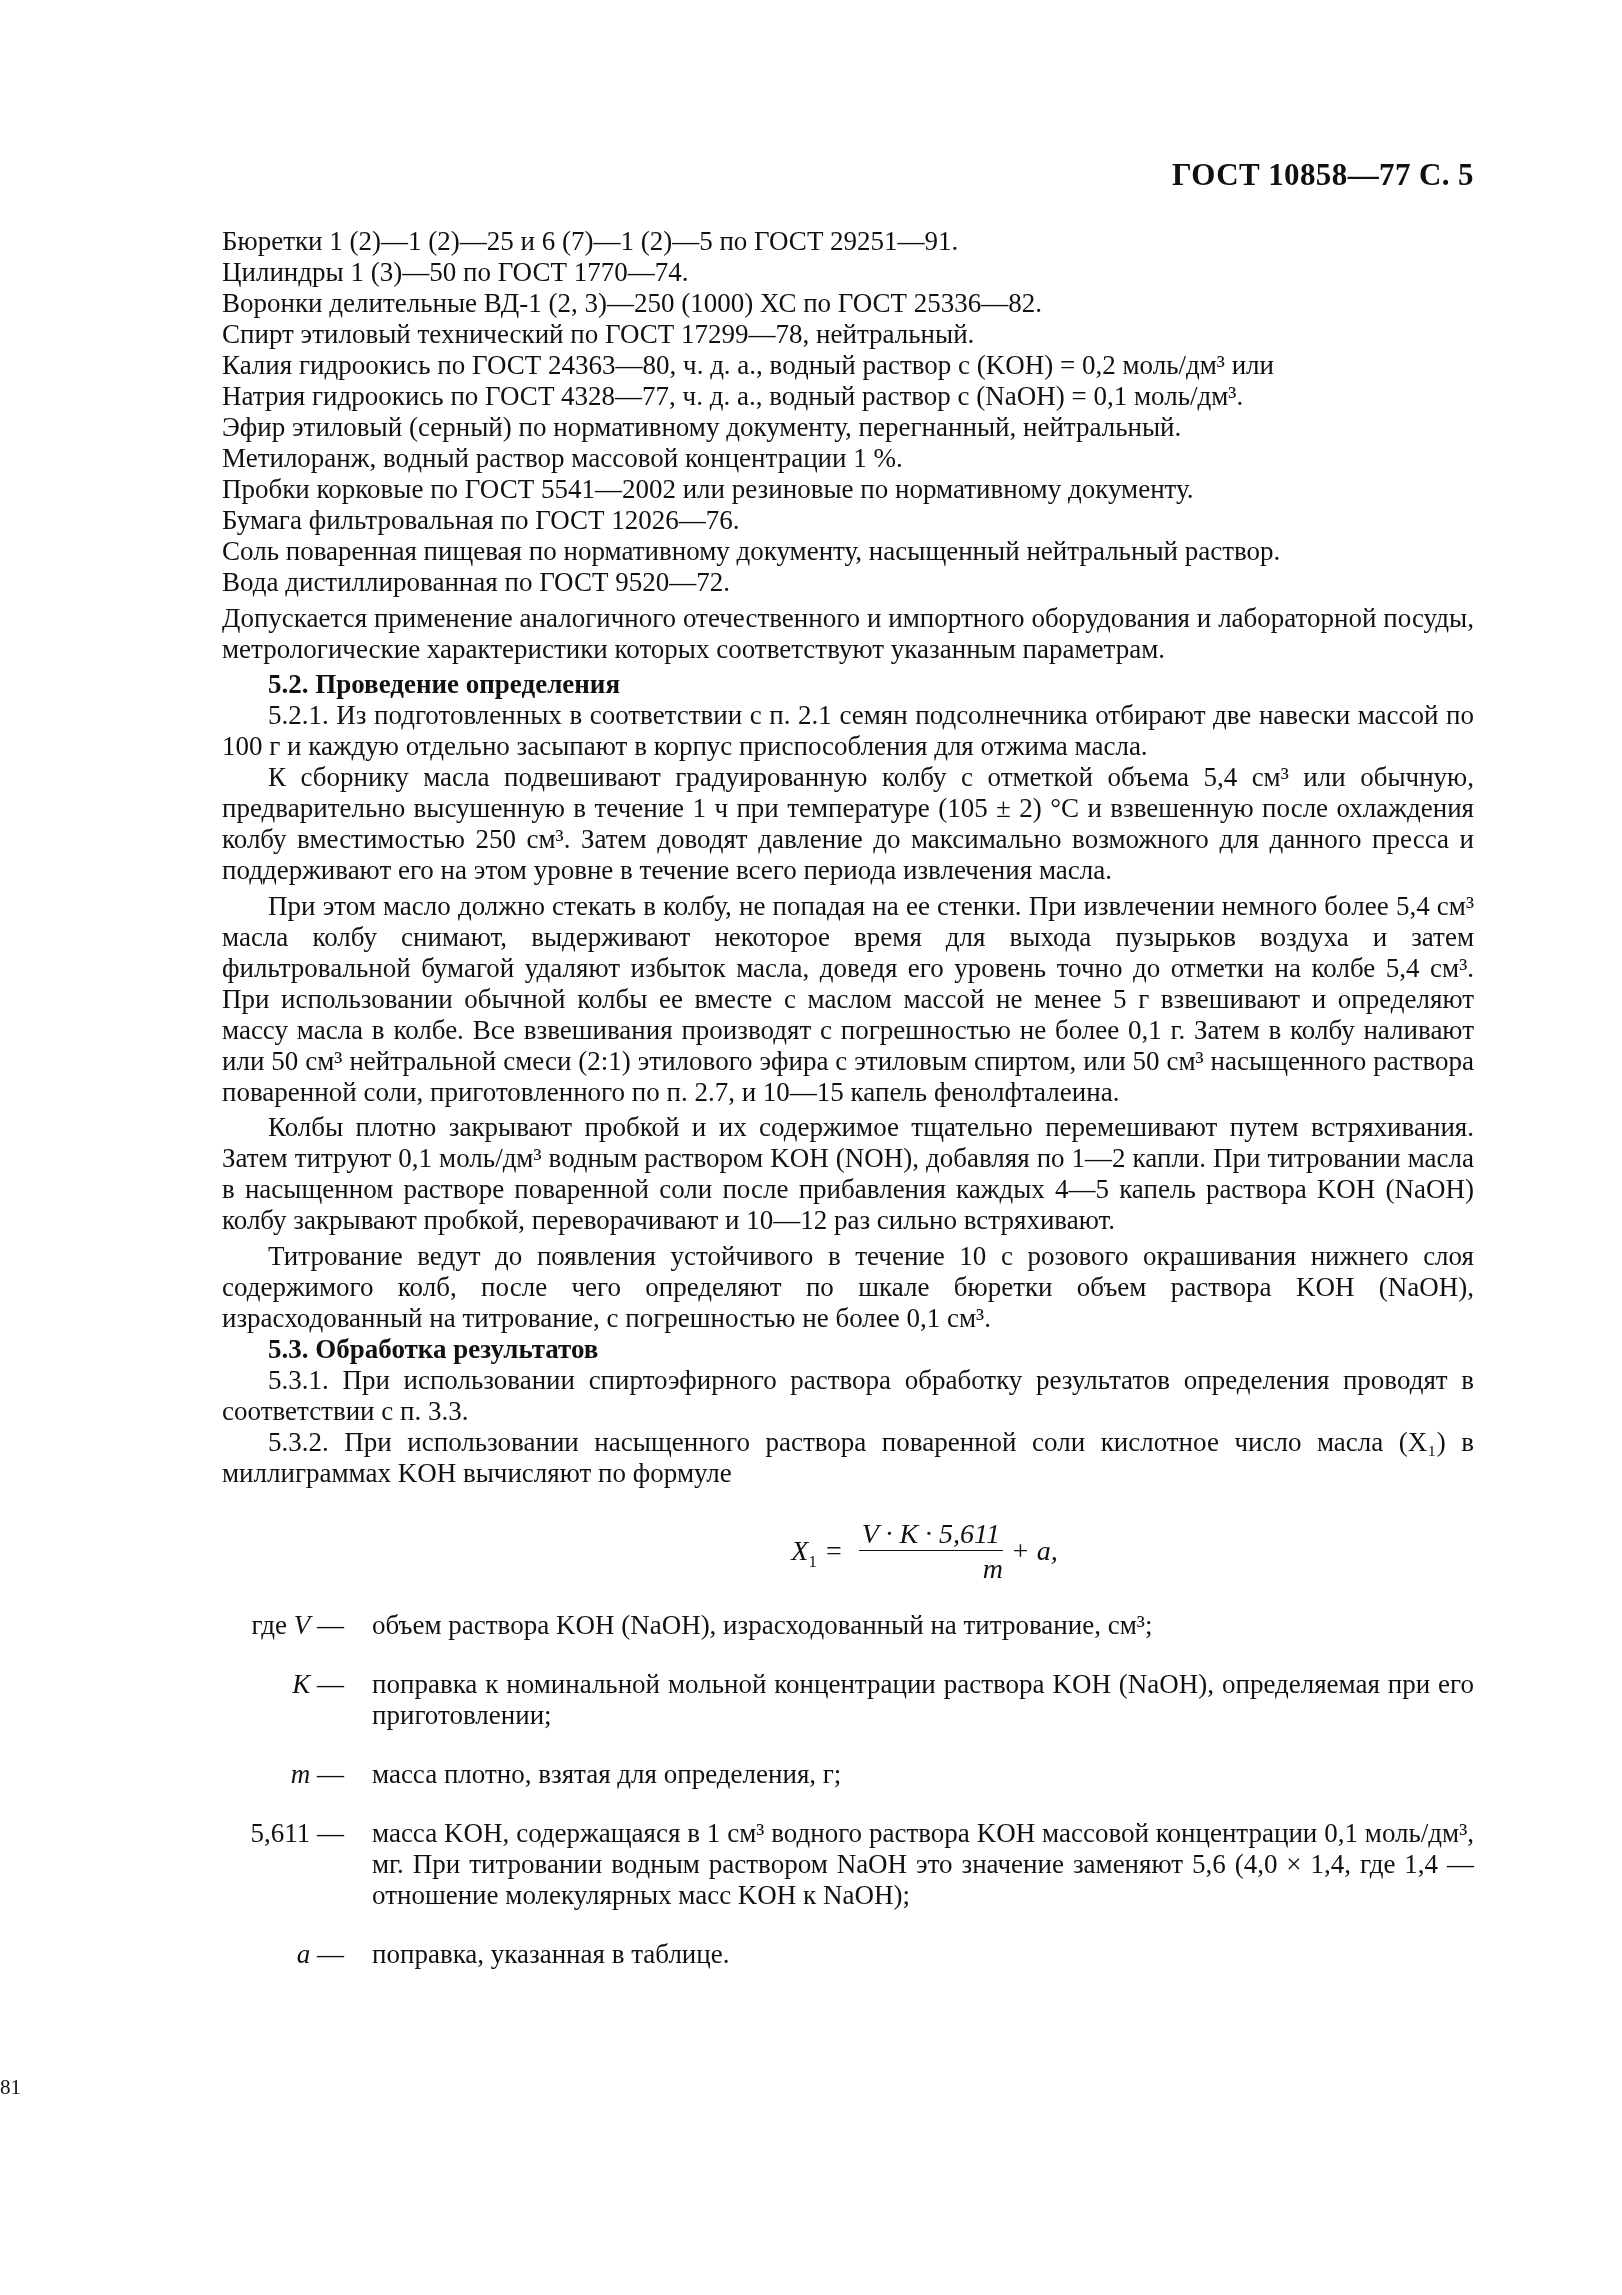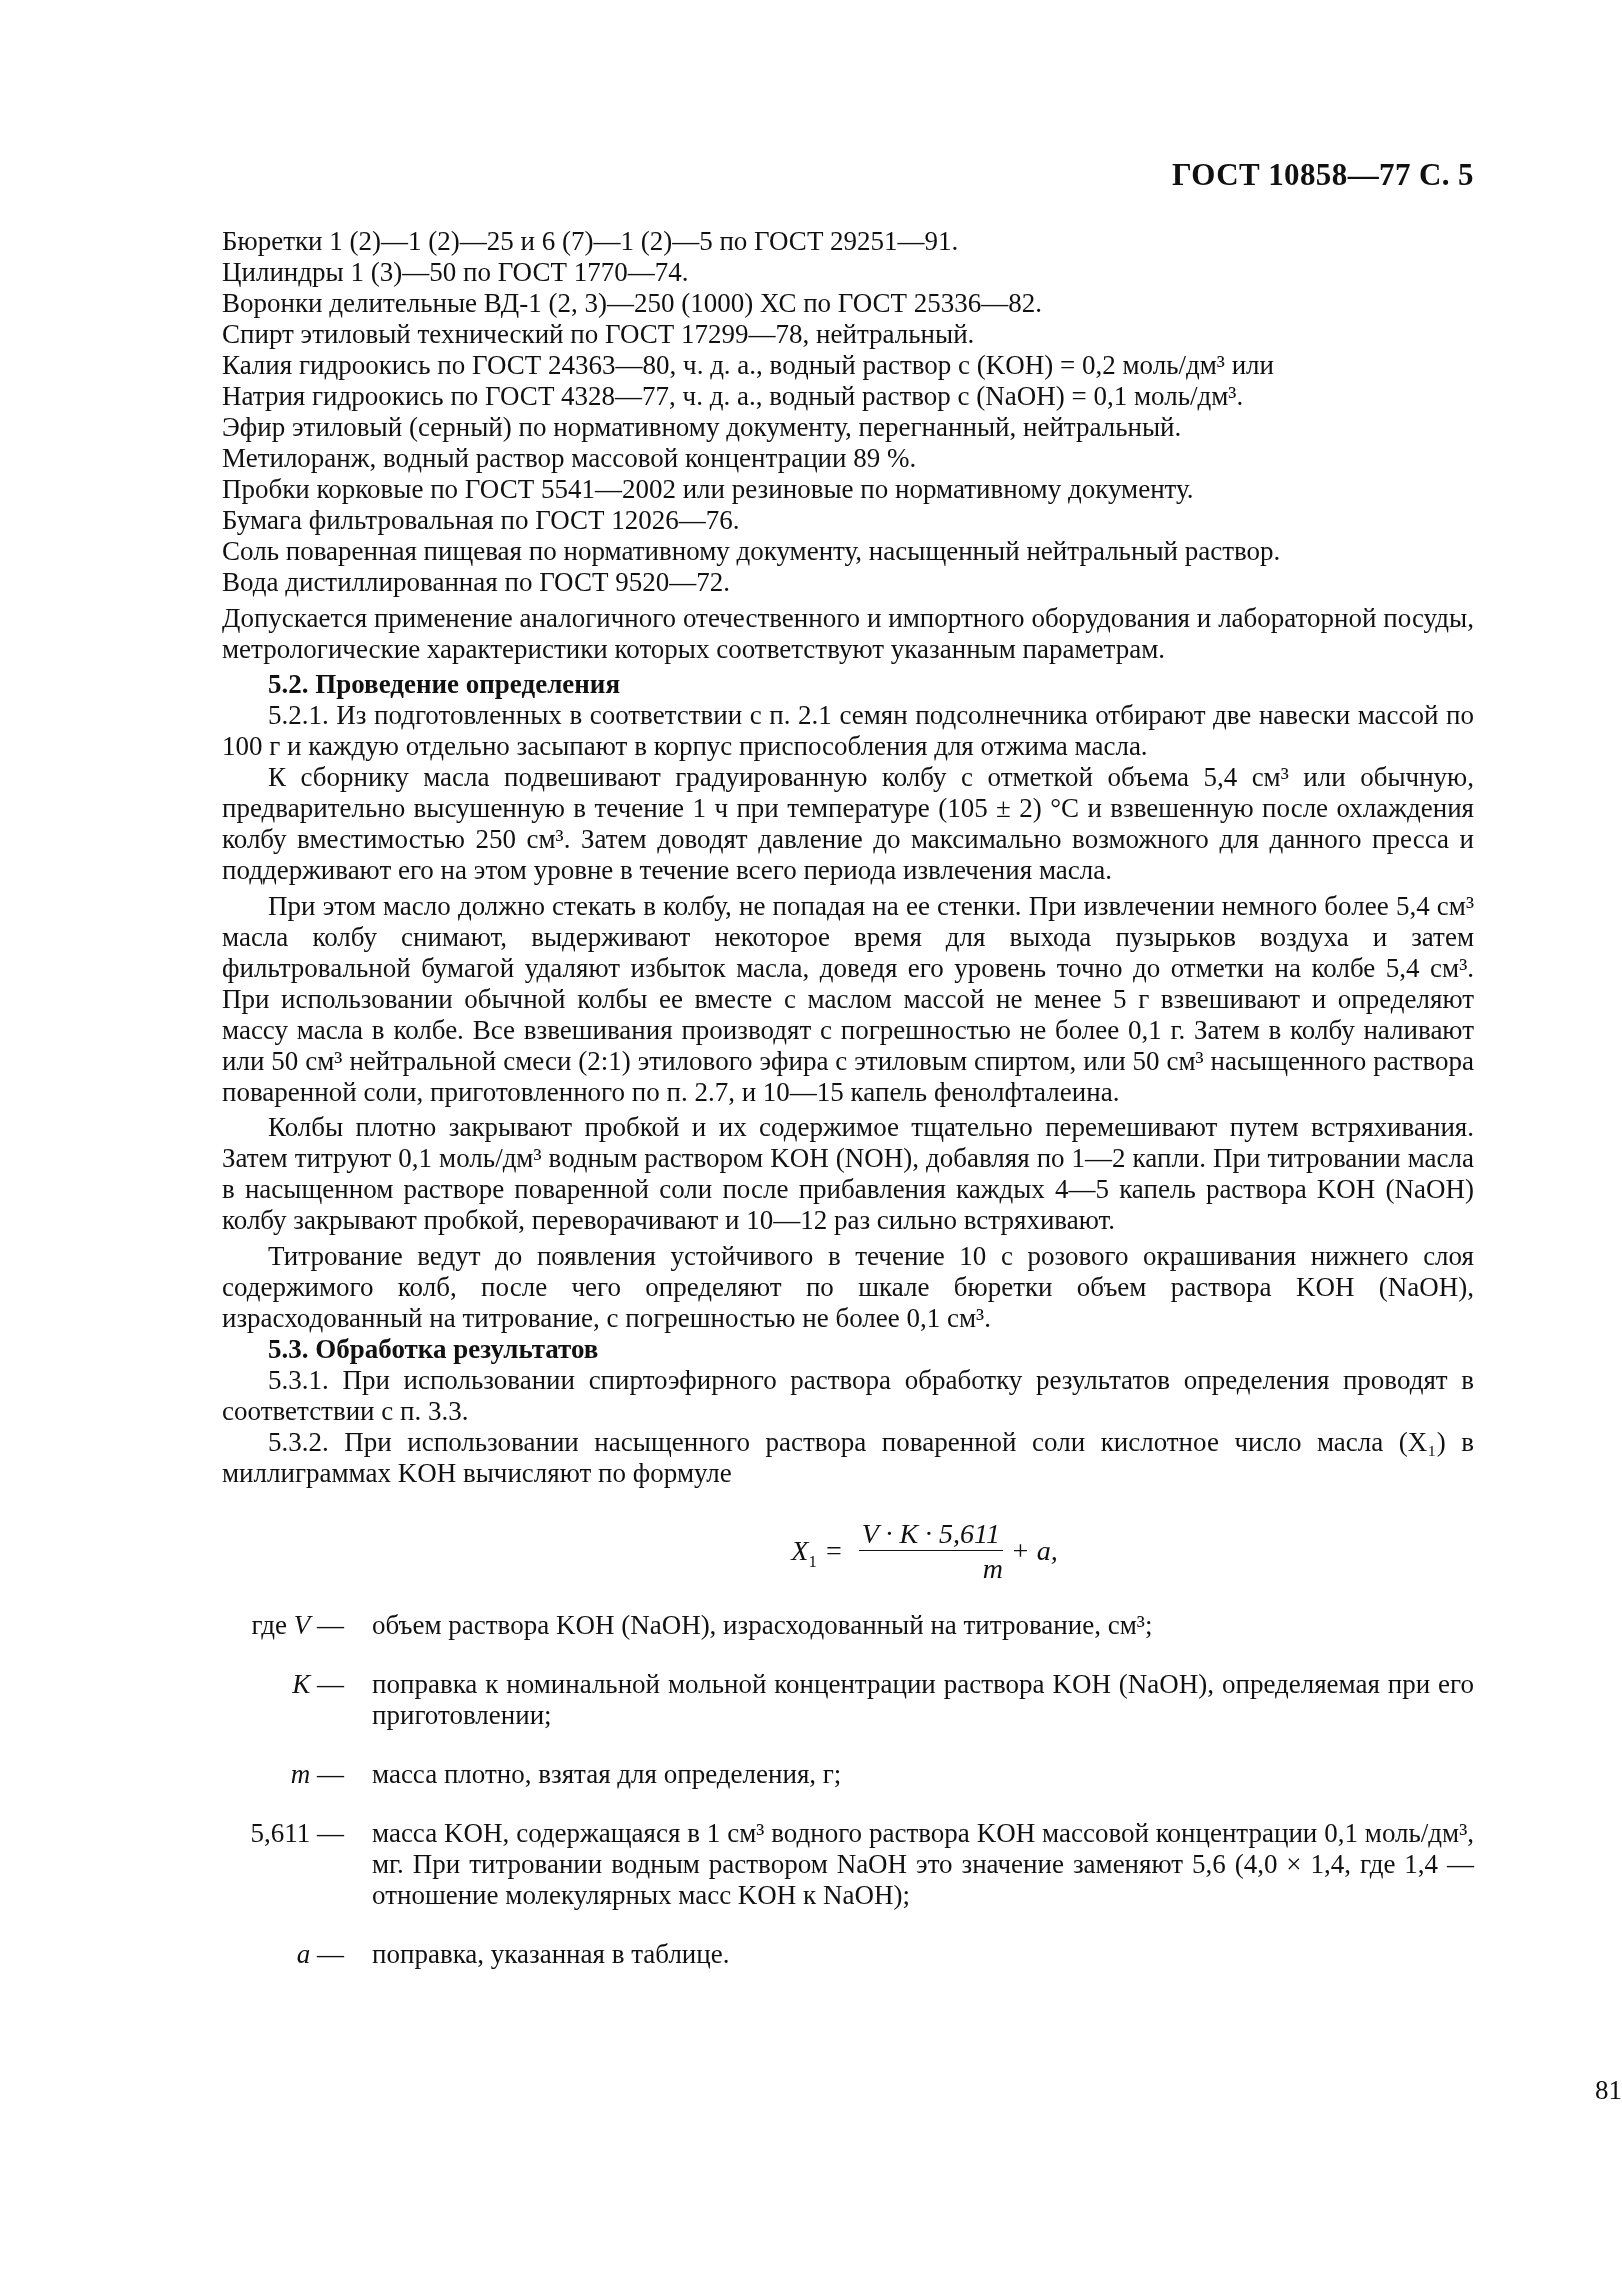--- a/index.html
+++ b/index.html
@@ -13,39 +13,39 @@
   .para-gap { margin-top: 4.6px; }
   .h { font-weight: bold; padding-left: 46px; }
   .formula { display: flex; align-items: center; justify-content: center; margin: 20px 0 17px 153px; font-size: 28px; height: 84px; }
   .frac { display: inline-flex; flex-direction: column; align-items: flex-end; margin: 0 7.7px; }
   .frac .num { border-bottom: 1.9px solid #111; padding: 0 3.1px 1.5px; }
   .frac .den { padding-top: 1.5px; }
   i { font-style: italic; }
   .defs { display: grid; grid-template-columns: 153px 1fr; column-gap: 7.7px; margin-left: -31px; gap: 28px; }
   .defs .term { text-align: right; white-space: nowrap; }
   .defs .desc { text-align: justify; }
-  .pagenum { position: absolute; top: 2075px; left: 0; width: 1622px; text-align: right; font-size: 27px; }
+  .pagenum { position: absolute; top: 2075px; left: 0; width: 1622px; text-align: left; font-size: 21px; }
   sub { font-size: 60%; line-height: 0; }
 </style>
 </head>
 <body>
 
 <div class="header">ГОСТ 10858—77 С. 5</div>
 
 <div class="content">
 
   <div>
     <div class="line">Бюретки 1 (2)—1 (2)—25 и 6 (7)—1 (2)—5 по ГОСТ 29251—91.</div>
     <div class="line">Цилиндры 1 (3)—50 по ГОСТ 1770—74.</div>
     <div class="line">Воронки делительные ВД-1 (2, 3)—250 (1000) ХС по ГОСТ 25336—82.</div>
     <div class="line">Спирт этиловый технический по ГОСТ 17299—78, нейтральный.</div>
     <div class="line">Калия гидроокись по ГОСТ 24363—80, ч. д. а., водный раствор c (KOH) = 0,2 моль/дм³ или</div>
     <div class="line">Натрия гидроокись по ГОСТ 4328—77, ч. д. а., водный раствор c (NaOH) = 0,1 моль/дм³.</div>
     <div class="line">Эфир этиловый (серный) по нормативному документу, перегнанный, нейтральный.</div>
-    <div class="line">Метилоранж, водный раствор массовой концентрации 89 %.</div>
+    <div class="line">Метилоранж, водный раствор массовой концентрации 1 %.</div>
     <div class="line">Пробки корковые по ГОСТ 5541—2002 или резиновые по нормативному документу.</div>
     <div class="line">Бумага фильтровальная по ГОСТ 12026—76.</div>
     <div class="line">Соль поваренная пищевая по нормативному документу, насыщенный нейтральный раствор.</div>
     <div class="line">Вода дистиллированная по ГОСТ 9520—72.</div>
   </div>
 
   <p class="para-gap">Допускается применение аналогичного отечественного и импортного оборудования и лабораторной посуды, метрологические характеристики которых соответствуют указанным параметрам.</p>
 
   <div class="h para-gap">5.2. Проведение определения</div>
   <p class="ind">5.2.1. Из подготовленных в соответствии с п. 2.1 семян подсолнечника отбирают две навески массой по 100 г и каждую отдельно засыпают в корпус приспособления для отжима масла.</p>

